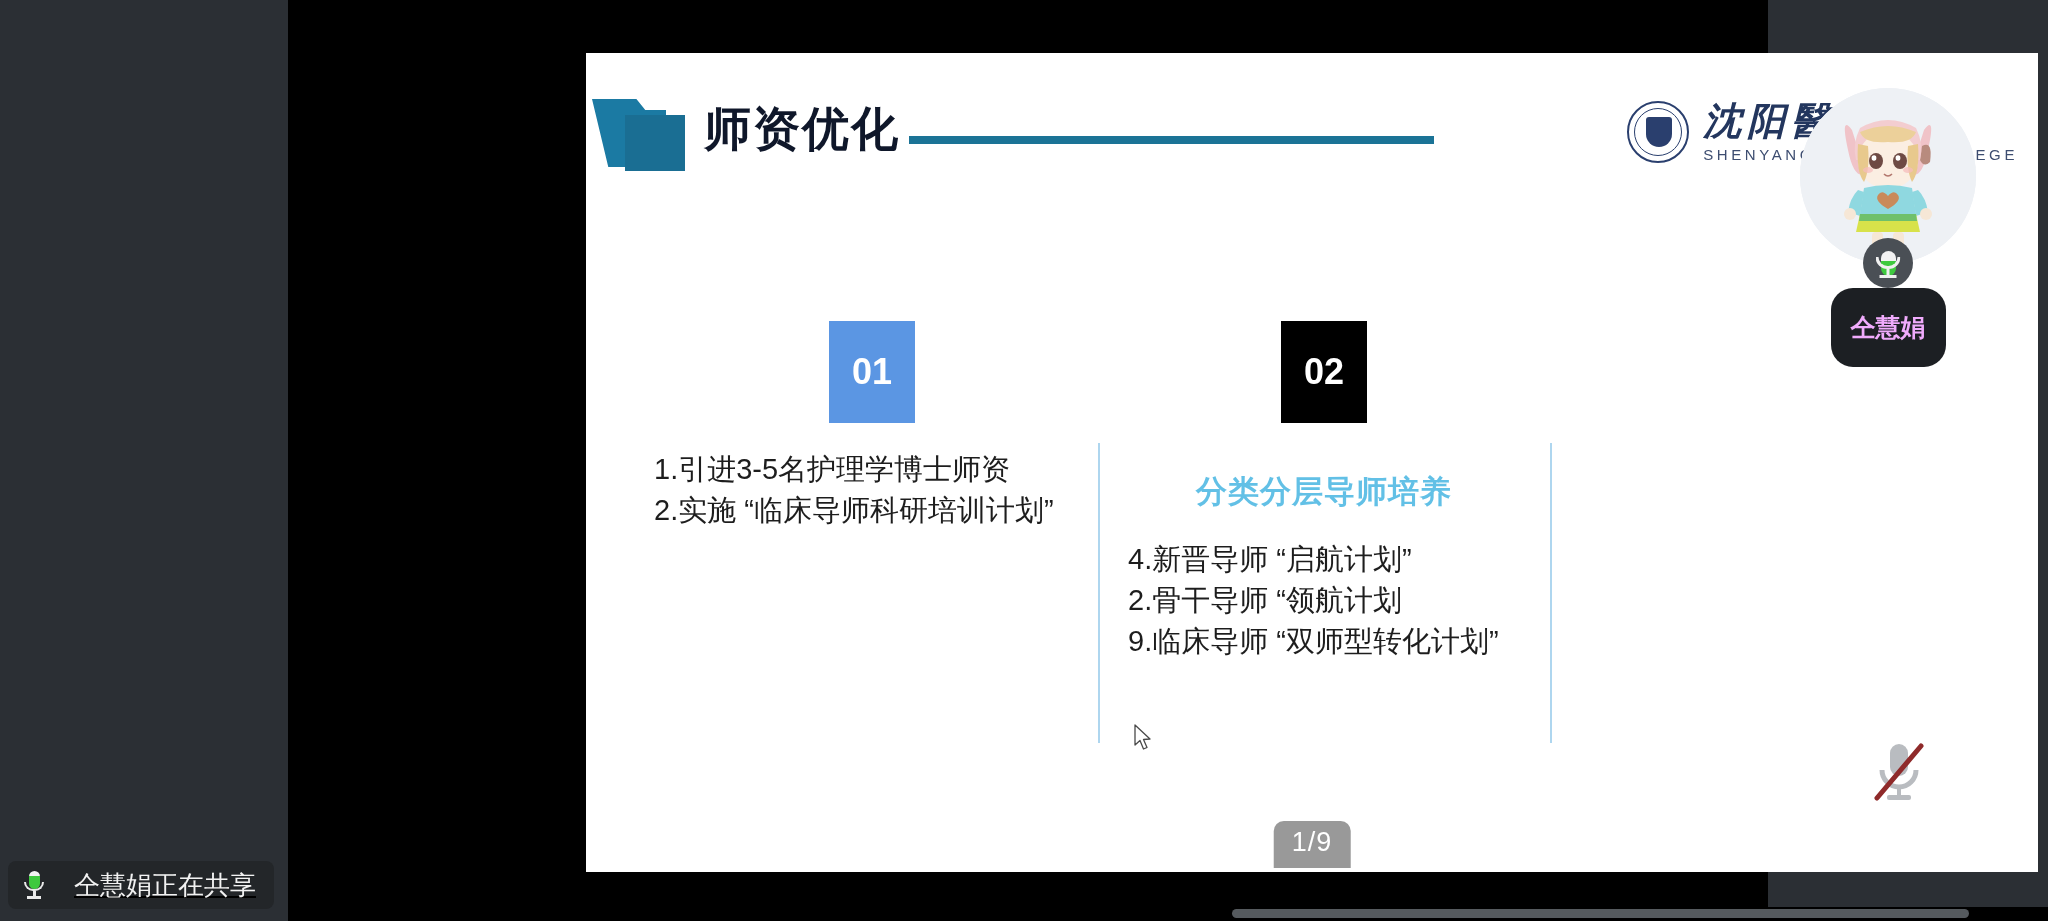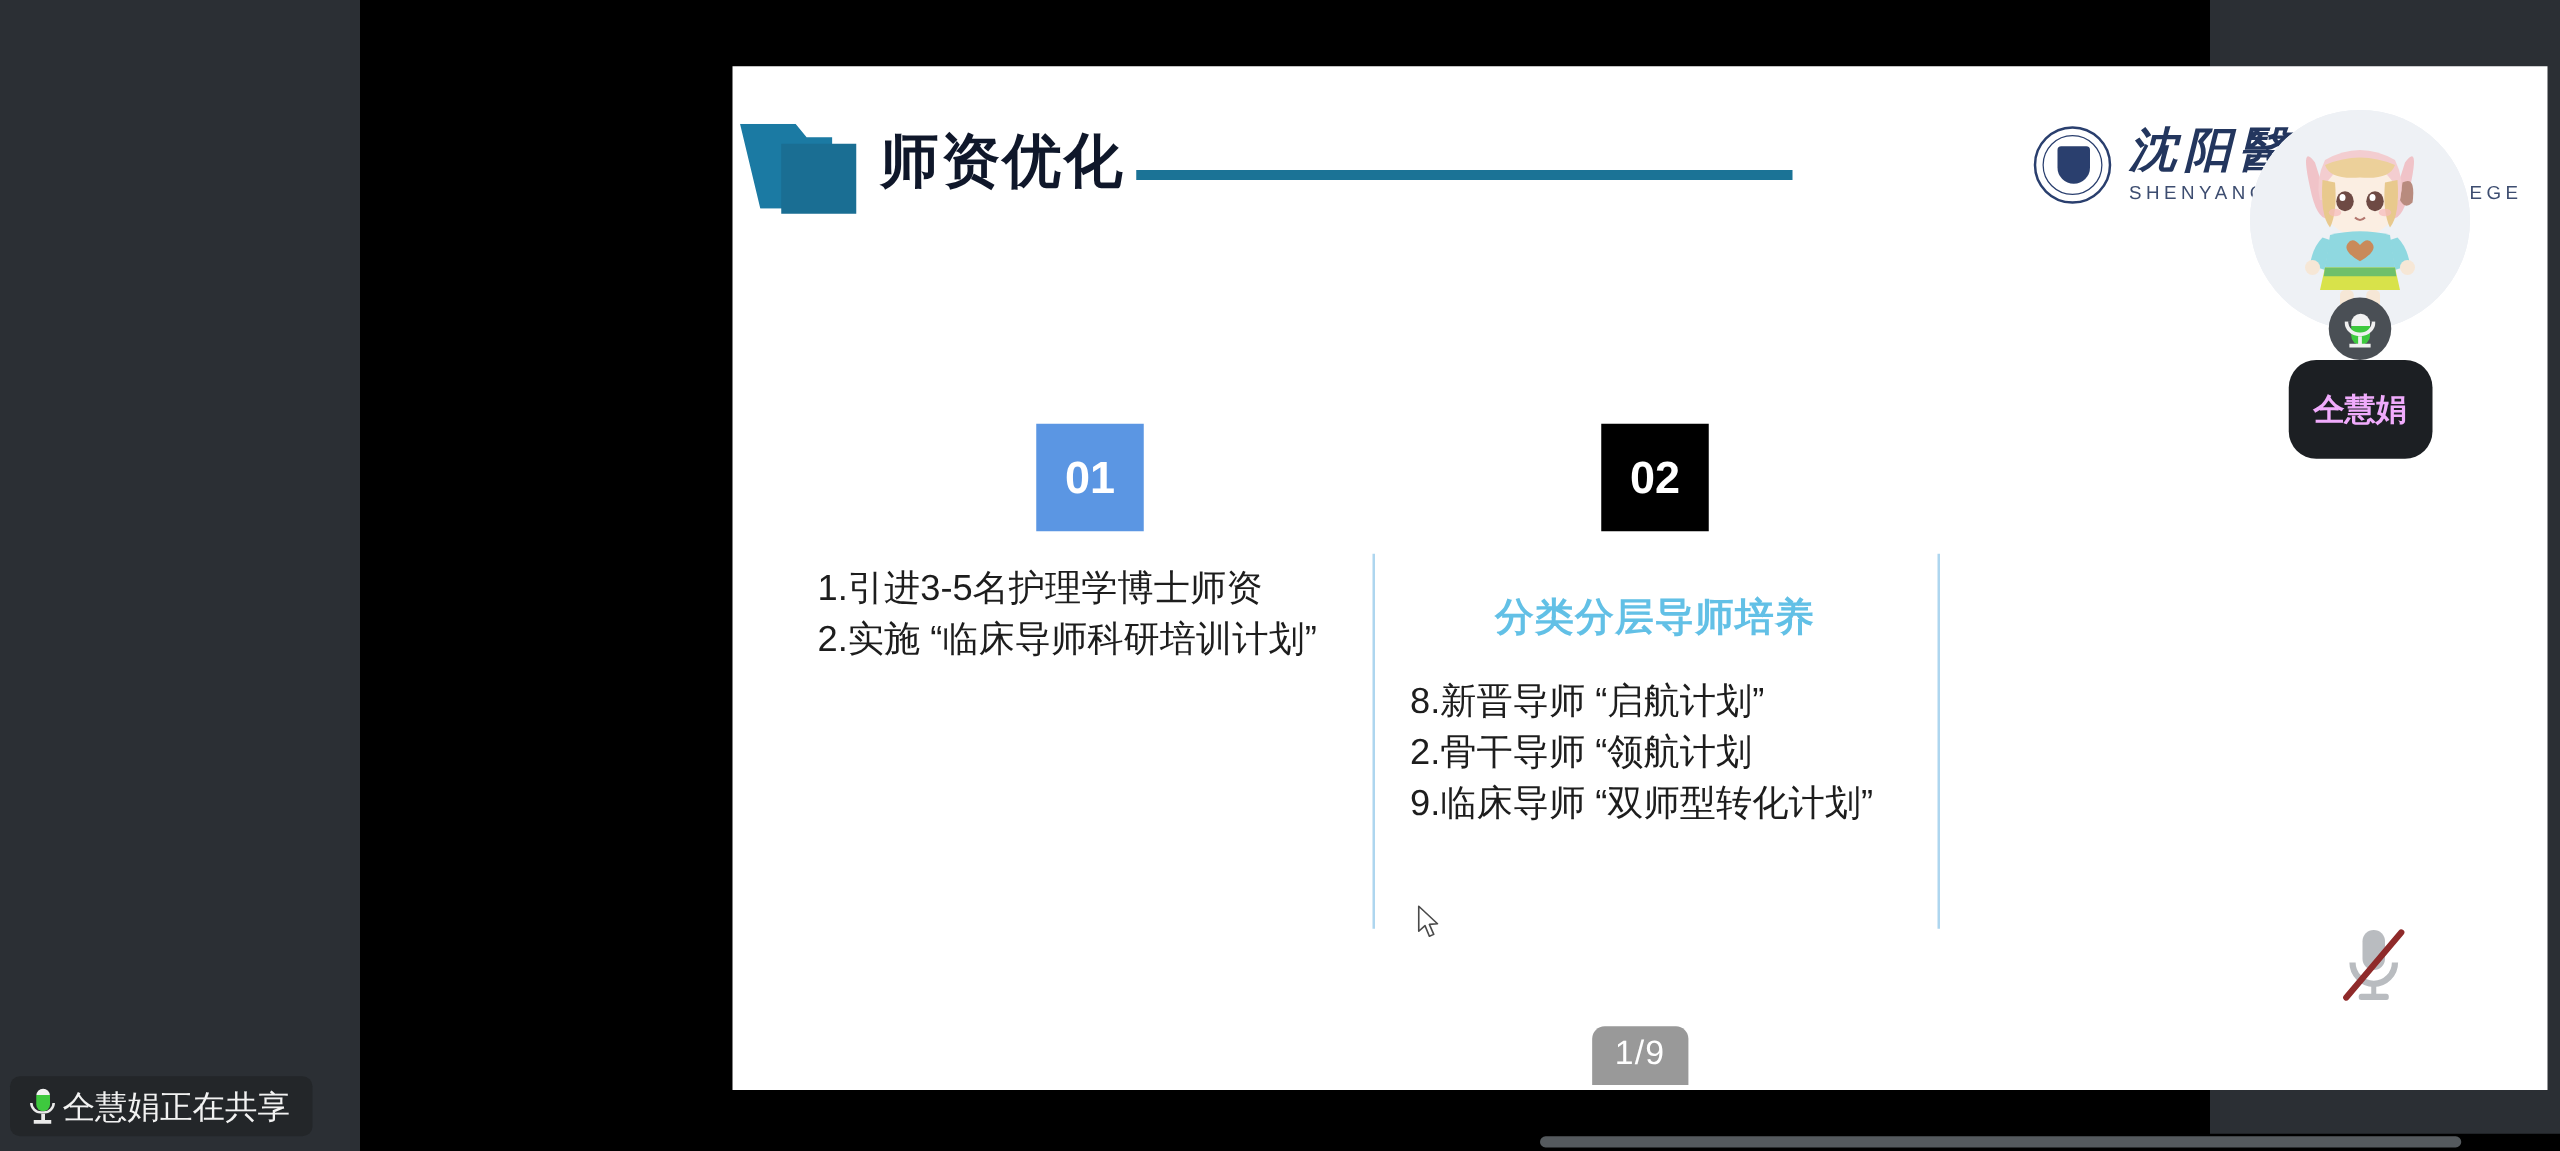--- a/index.html
+++ b/index.html
@@ -131,22 +131,22 @@
   .col {
     position: absolute;
     top: 0;
     text-align: center;
   }
   .col-1 { left: 76px;  width: 420px; }
   .col-2 { left: 528px; width: 420px; }
   .col-3 { left: 980px; width: 440px; }
 
   .num-box {
-    width: 86px; height: 86px;
-    margin: 18px auto;
+    width: 86px; height: 102px;
+    margin: 0 auto;
     display: flex;
     align-items: center;
     justify-content: center;
     color: #ffffff;
     font-size: 36px;
     font-weight: bold;
   }
   .num-box.n1 { background: #5b96e3; }
   .num-box.n2 { background: #000000; }
   .num-box.n3 { background: #5b96e3; }
@@ -272,22 +272,23 @@
 
   
   .share-pill {
     position: absolute;
     left: 8px; bottom: 12px;
     height: 48px;
     background: #232629;
     border-radius: 8px;
     display: flex;
     align-items: center;
-    gap: 4px;
+    gap: 28px;
     padding: 0 18px 0 14px;
+    text-decoration: underline;
   }
   .share-pill .smic {
     width: 24px; height: 30px;
     position: relative; flex: none;
   }
   .share-pill .smic-body {
     position: absolute;
     left: 7px; top: 1px;
     width: 11px; height: 18px;
     border-radius: 6px;
@@ -377,21 +378,21 @@
           <div class="col-body">
             <div class="line">1.引进3-5名护理学博士师资</div>
             <div class="line">2.实施 “临床导师科研培训计划”</div>
           </div>
         </div>
 
         <div class="col col-2">
           <div class="num-box n2">02</div>
           <div class="col-head h2">分类分层导师培养</div>
           <div class="col-body">
-            <div class="line">8.新晋导师 “启航计划”</div>
+            <div class="line">4.新晋导师 “启航计划”</div>
             <div class="line">2.骨干导师 “领航计划</div>
             <div class="line">9.临床导师 “双师型转化计划”</div>
           </div>
         </div>
 
 
       </div>
 
       <div class="page-pill">1/9</div>
     </div>

